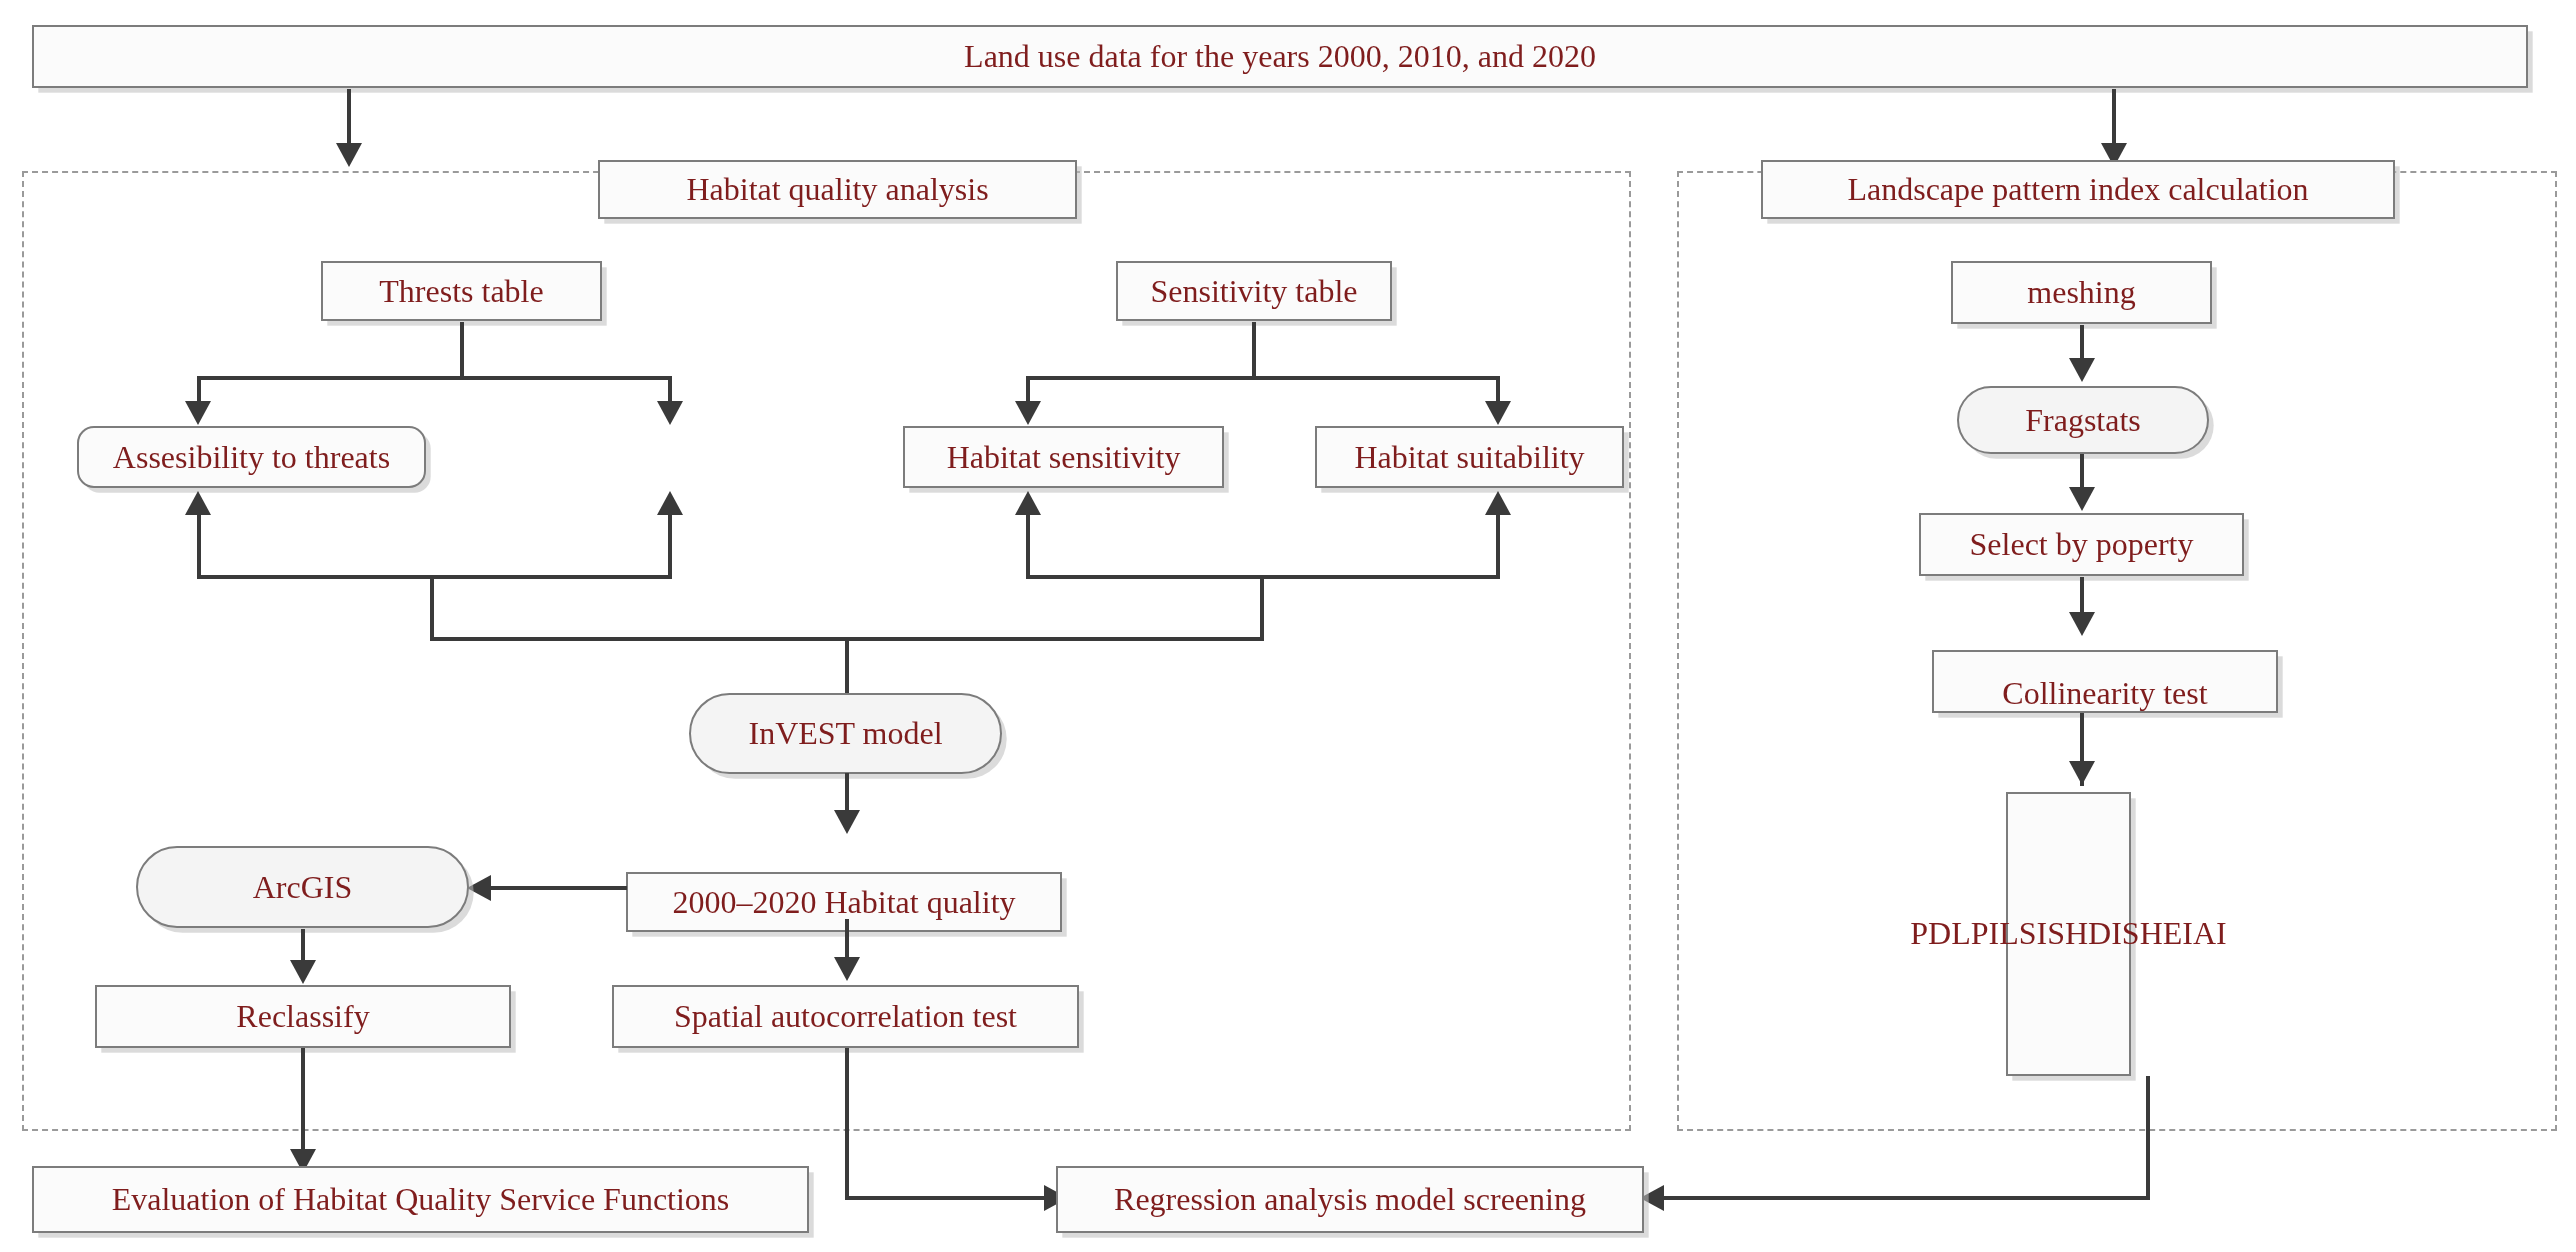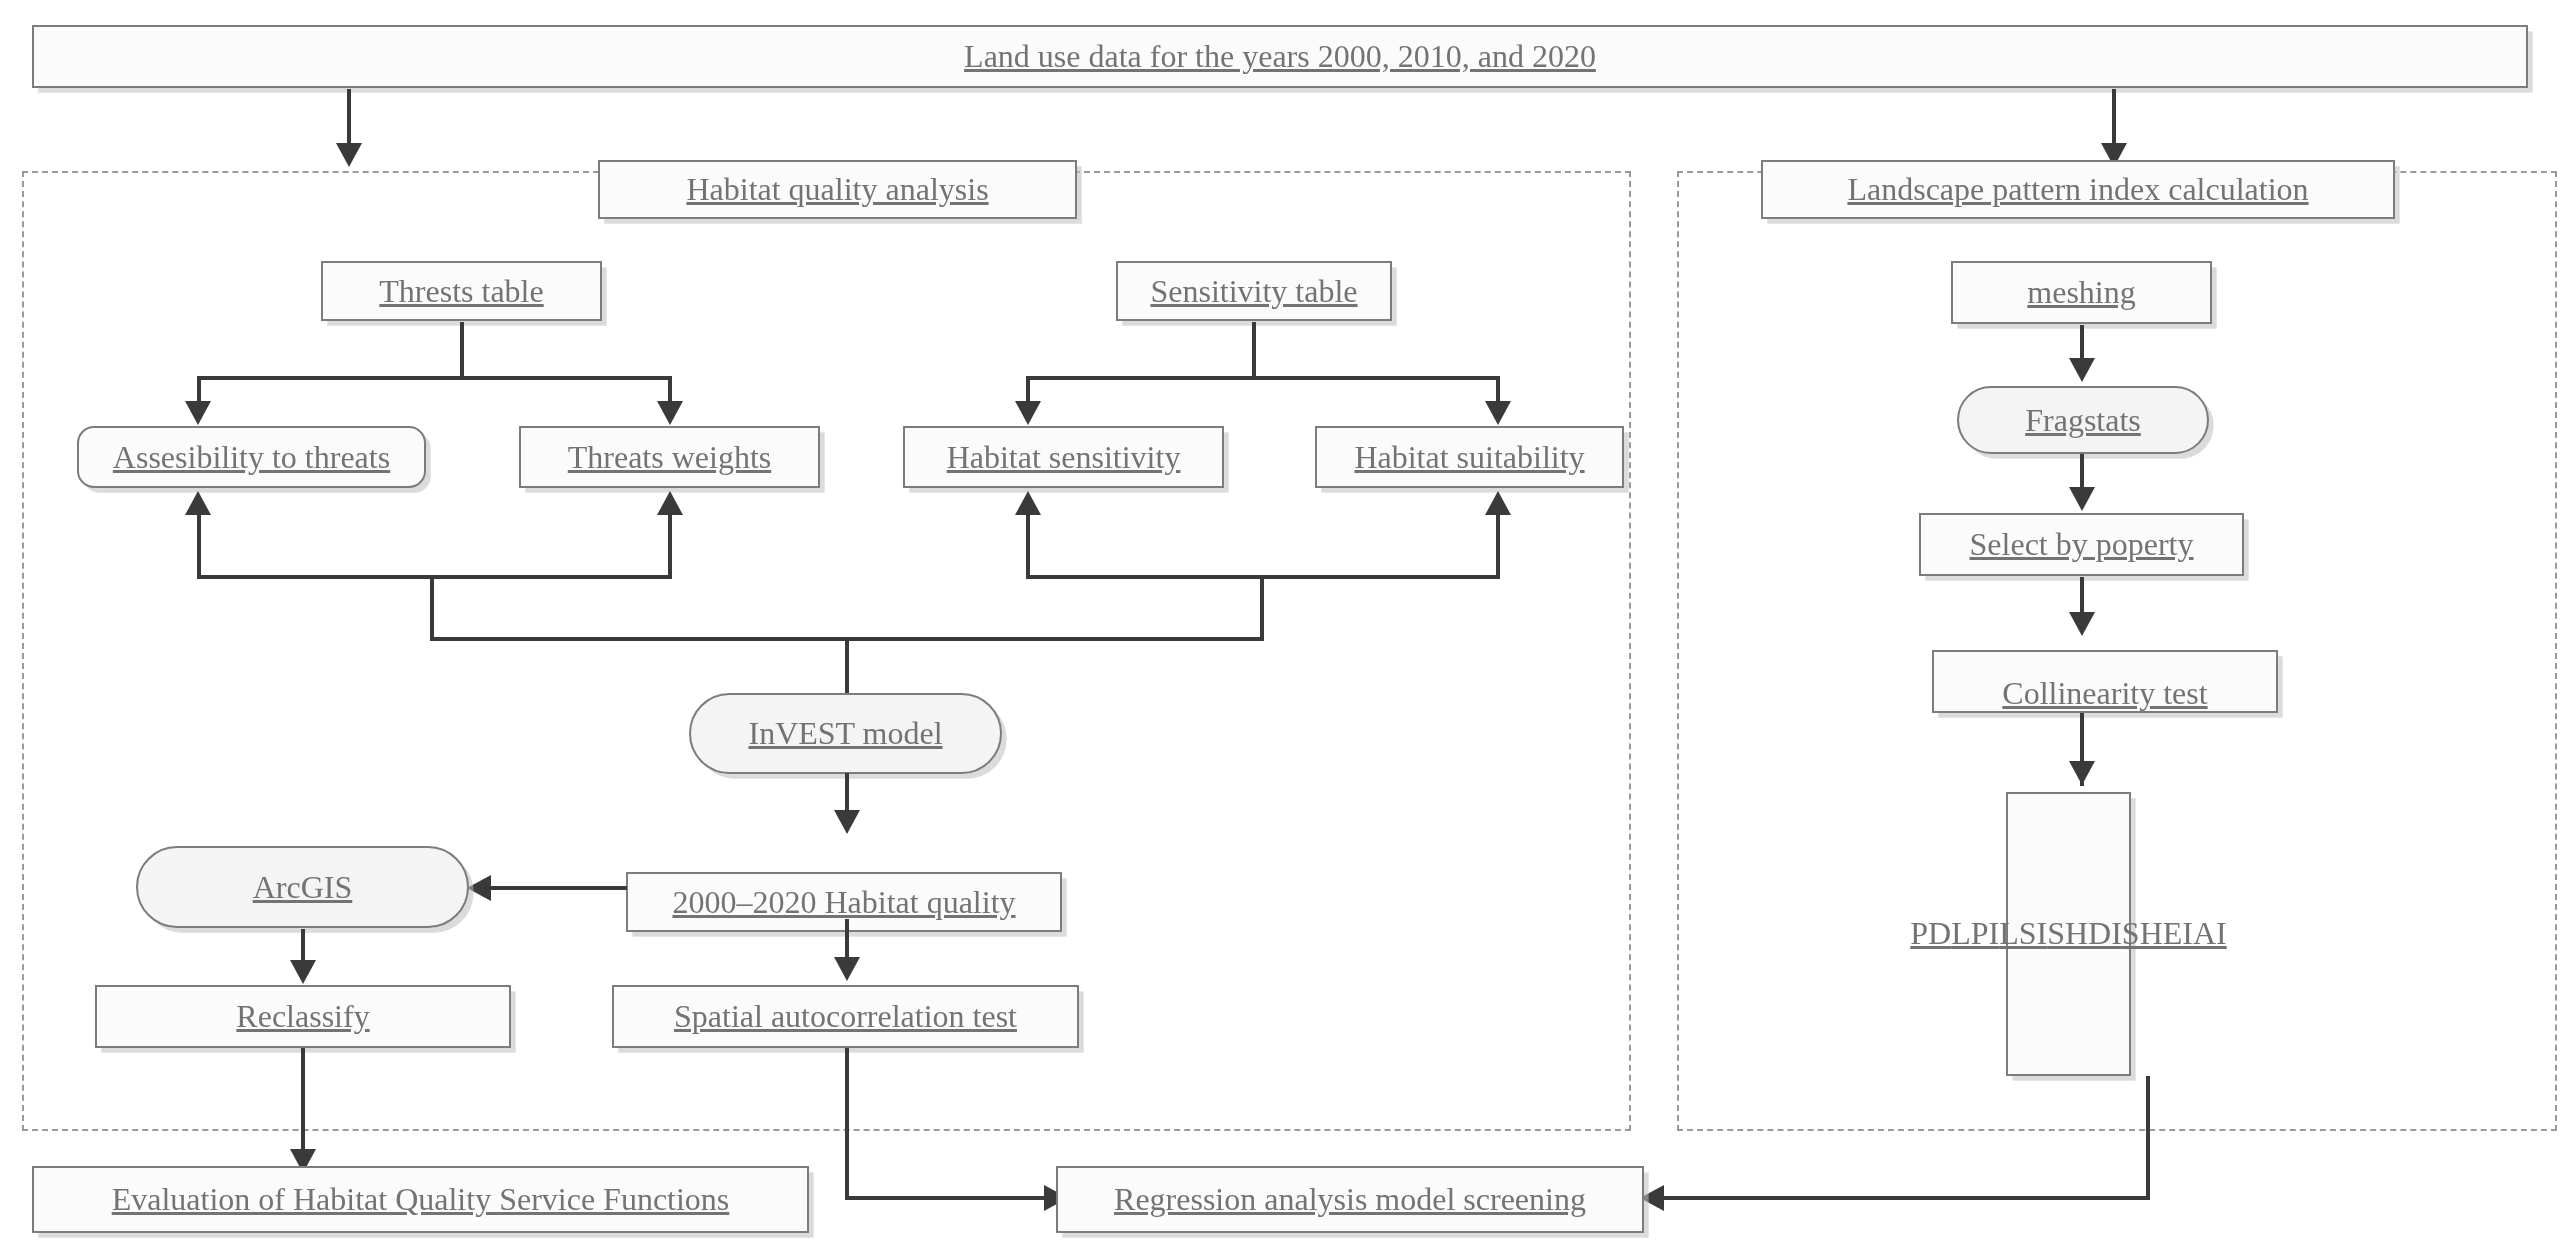--- a/index.html
+++ b/index.html
@@ -15,26 +15,25 @@
   }
 
   
   .node{
     position:absolute;
     box-sizing:border-box;
     background:#fbfbfb;
     border:2.4px solid #7c7c7c;
     box-shadow:5.5px 5.5px 0 -0.8px rgba(190,190,190,.55);
     display:flex;align-items:center;justify-content:center;
-    color:#737373;
+    color:#7f1d1d;
     text-align:center;
     line-height:1.08;
     white-space:nowrap;
     font-size:32px;
-    text-decoration:underline;
   }
   .node.stadium{border-radius:792px;background:#f4f4f4;}
   .node.tall{white-space:normal;flex-direction:row;justify-content:center;line-height:1.30;}
   .node.tall span{display:block;}
 
   
   .vline,.hline{position:absolute;background:#3a3a3a;}
   .vline{width:4px;}
   .hline{height:4px;}
 
@@ -87,23 +86,20 @@
   <div class="vline" style="left:1252px;top:322px;height:57px;"></div>
   <div class="hline" style="left:1026px;top:376px;width:474px;"></div>
   <div class="vline" style="left:1026px;top:376px;height:43px;"></div>
   <div class="arrow-d" style="left:1015px;top:401px;"></div>
   <div class="vline" style="left:1496px;top:376px;height:43px;"></div>
   <div class="arrow-d" style="left:1485px;top:401px;"></div>
 
   <div class="node" style="left:77px;top:426px;width:349px;height:62px;border-radius:17px;">
     <span>Assesibility to threats</span>
   </div>
-  <div class="node" style="left:519px;top:426px;width:301px;height:62px;">
-    <span>Threats weights</span>
-  </div>
   <div class="node" style="left:903px;top:426px;width:321px;height:62px;">
     <span>Habitat sensitivity</span>
   </div>
   <div class="node" style="left:1315px;top:426px;width:309px;height:62px;">
     <span>Habitat suitability</span>
   </div>
 
   <div class="arrow-u" style="left:185px;top:491px;"></div>
   <div class="vline" style="left:197px;top:513px;height:65px;"></div>
   <div class="arrow-u" style="left:657px;top:491px;"></div>

